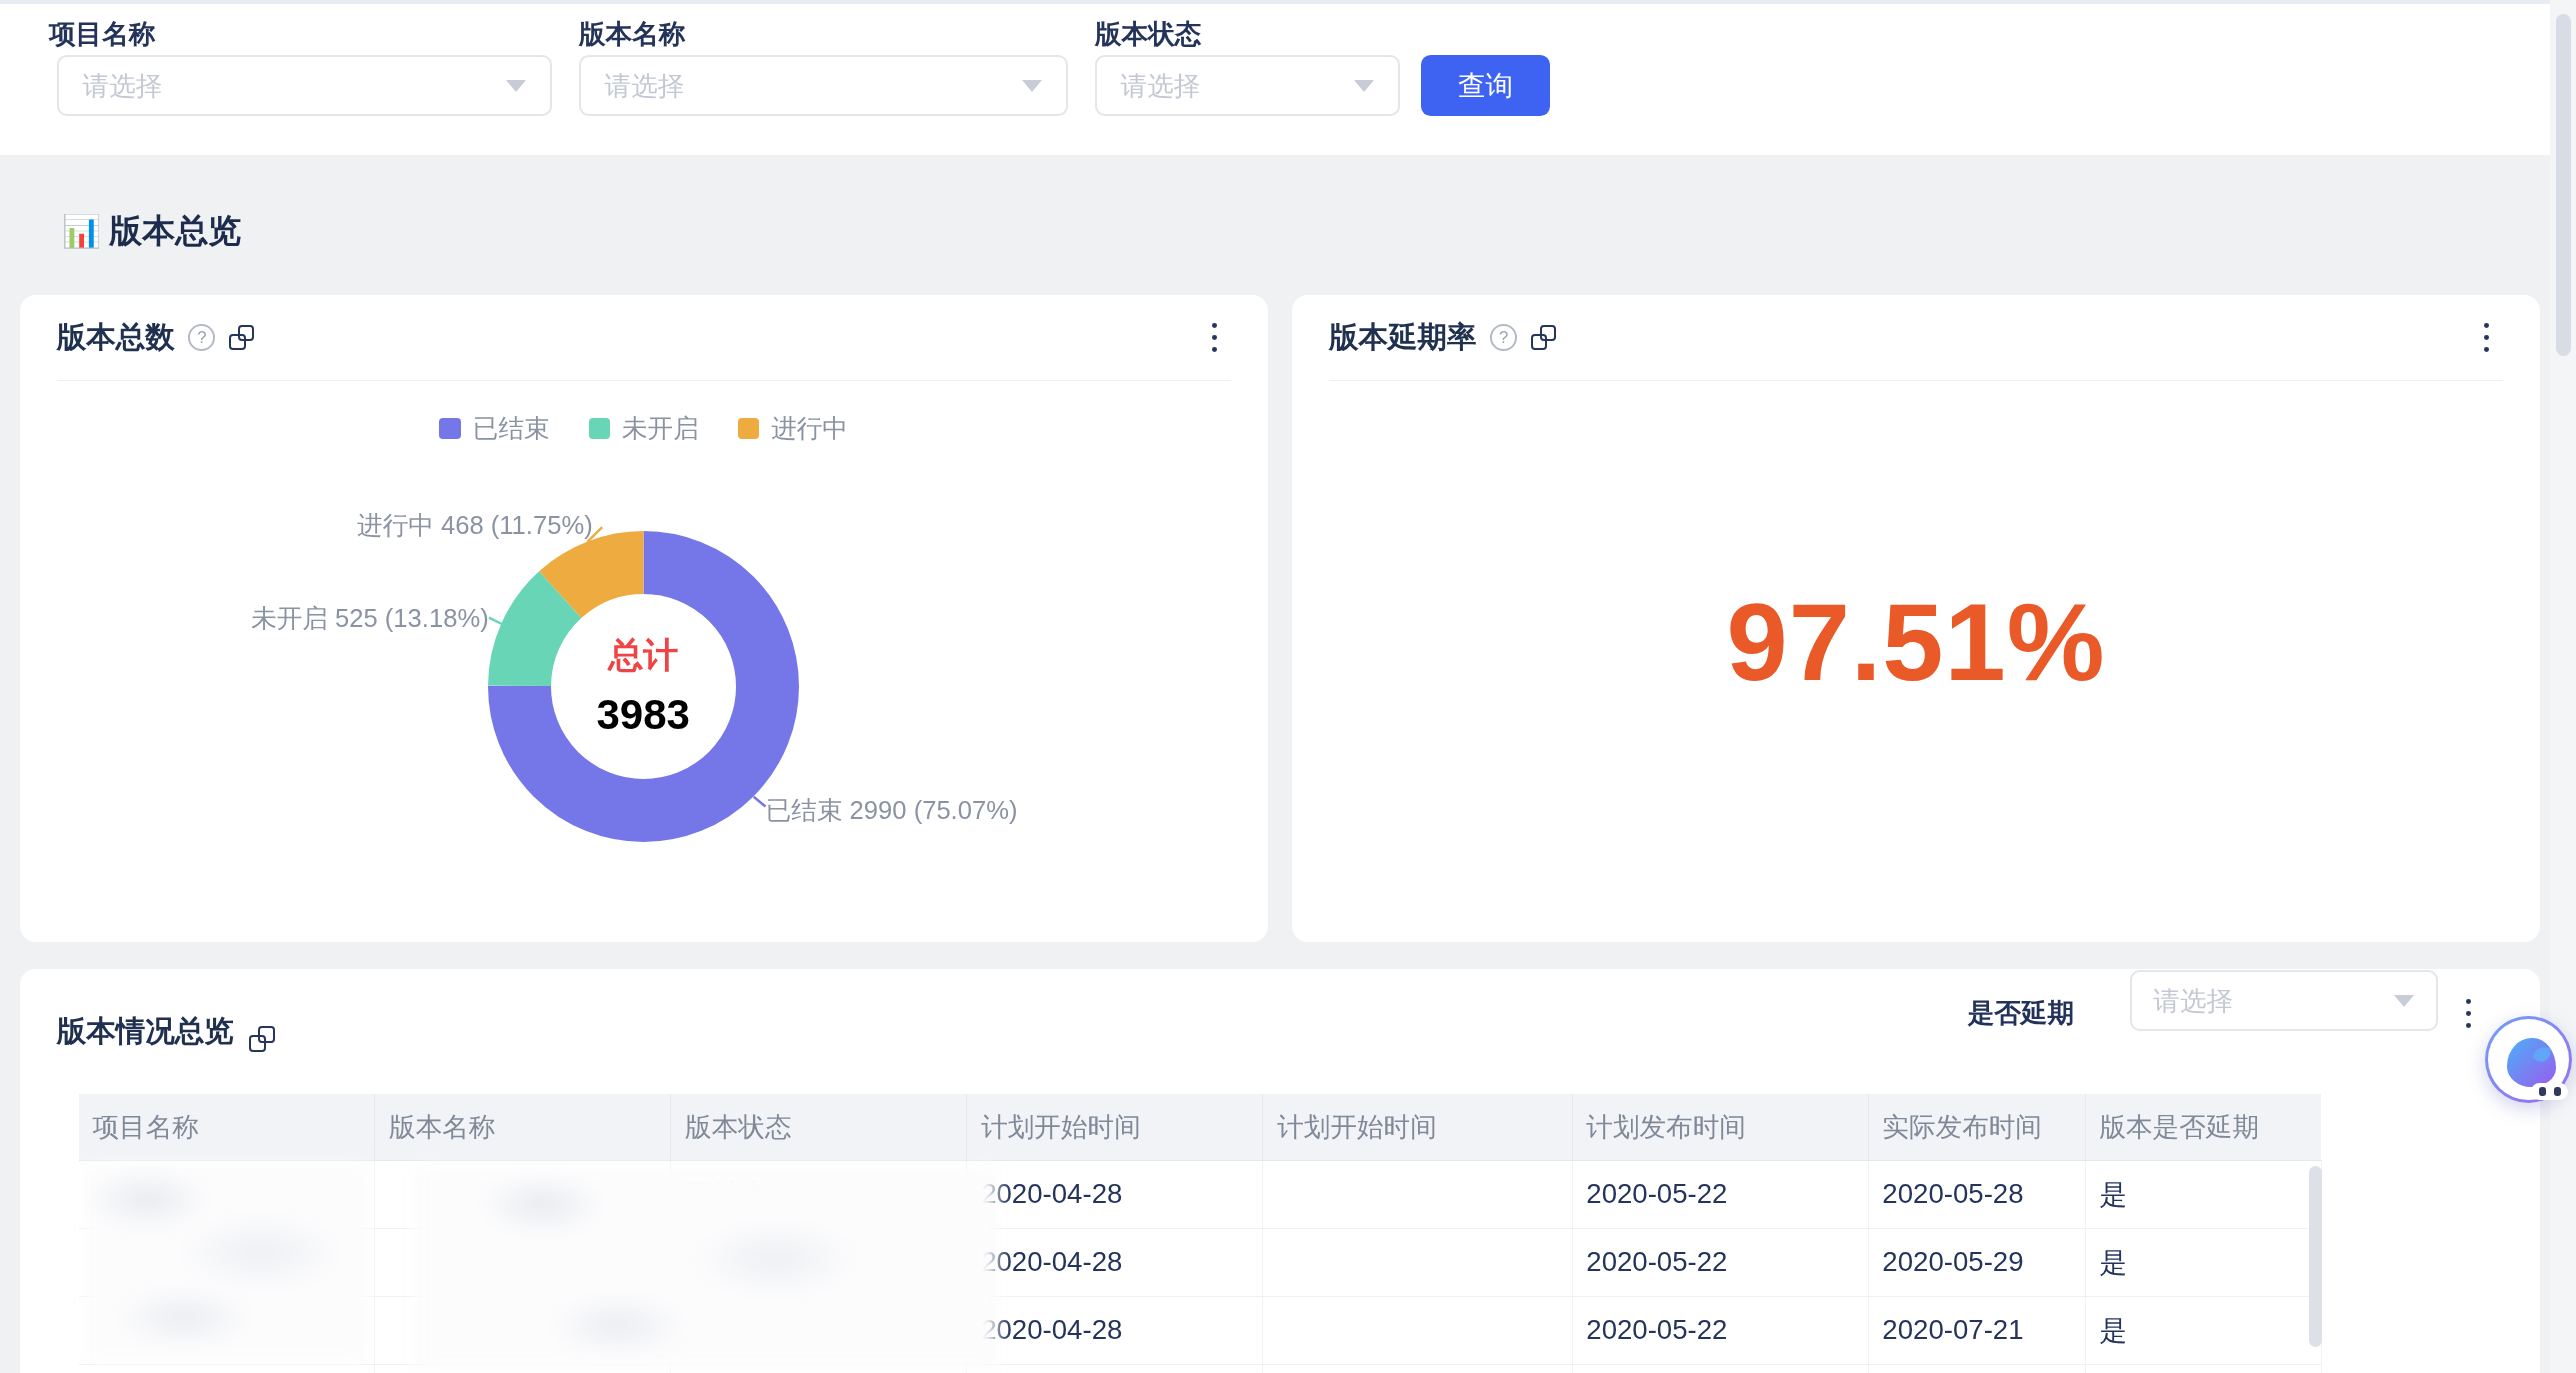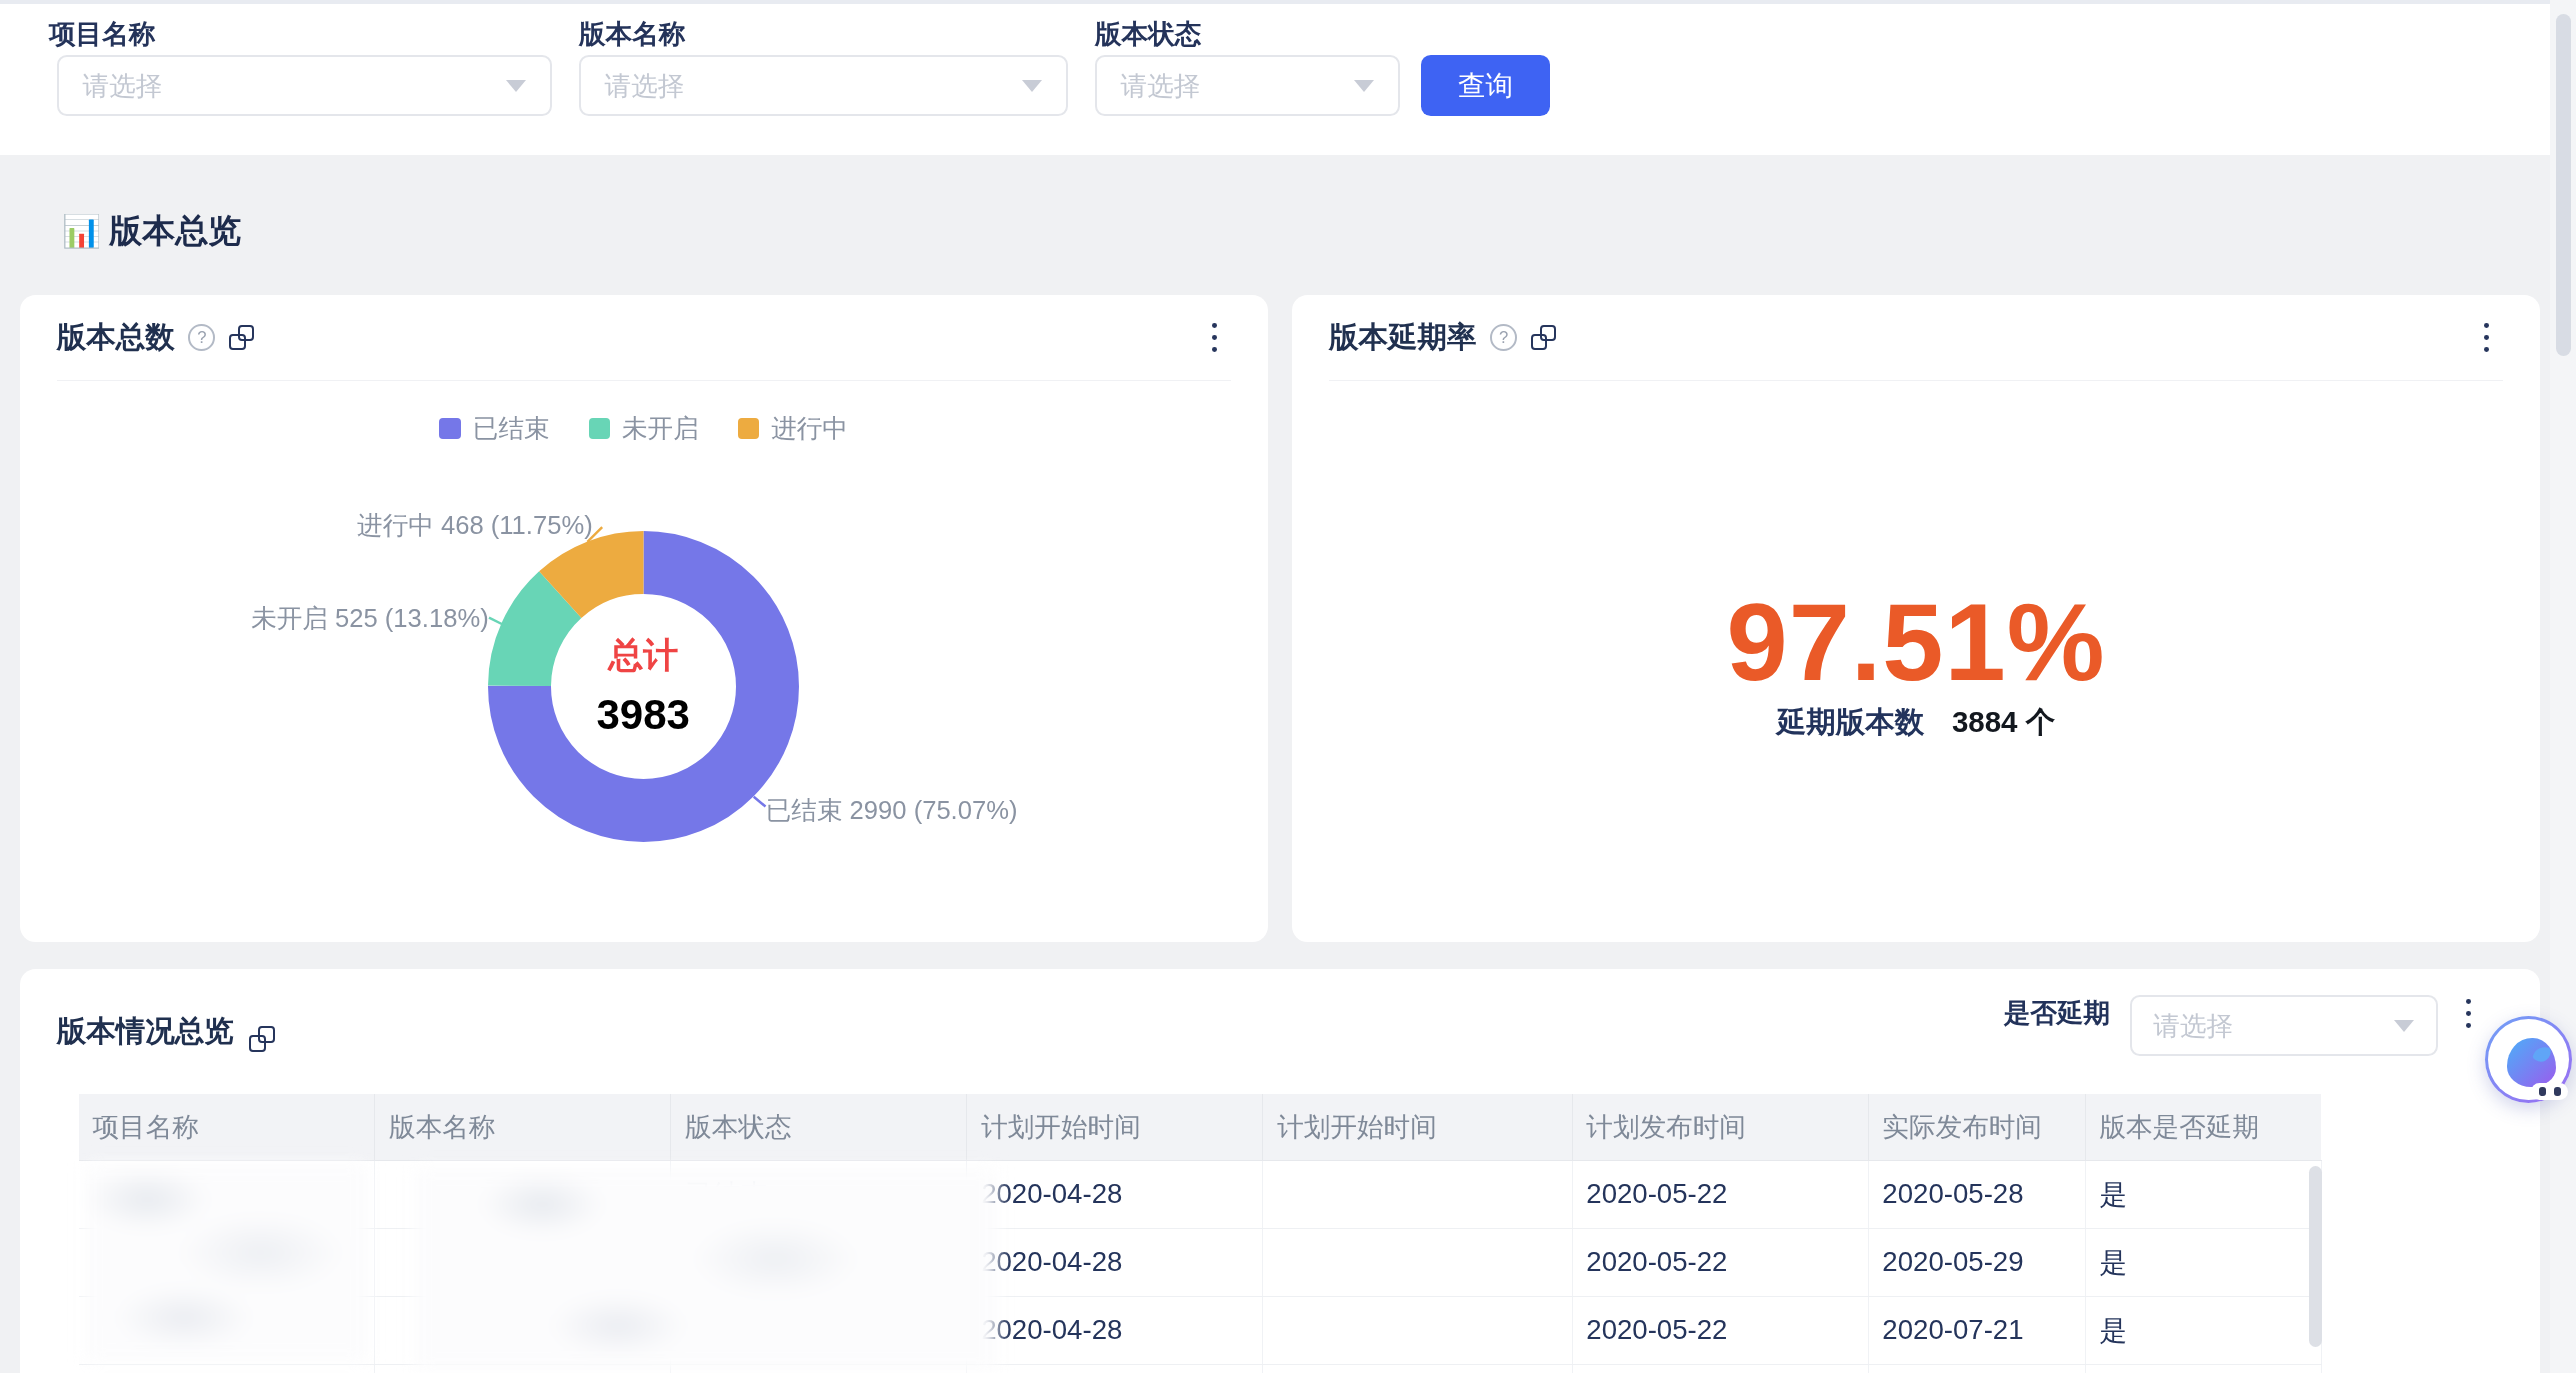--- a/index.html
+++ b/index.html
@@ -53,21 +53,21 @@
 
   
   .rate-big { position:absolute; left:0; top:283px; width:100%; text-align:center; font-size:110px; font-weight:700; letter-spacing:1px; }
   .accent { color:#ea5a28; }
   .count-line { position:absolute; left:0; top:408px; width:100%; display:flex; justify-content:center; align-items:center; gap:27.6px; }
   .count-line .cl { font-size:29.5px; font-weight:600; color:#22335c; }
   .count-line .cv { font-size:29.5px; font-weight:600; color:#13181f; }
 
   
   .tc-head { position:absolute; left:37px; top:0; height:83px; display:flex; align-items:flex-end; gap:15.7px; }
-  .tc-controls { position:absolute; right:102px; top:26px; display:flex; align-items:flex-start; }
+  .tc-controls { position:absolute; right:102px; top:1px; display:flex; align-items:flex-end;gap:36px; }
   .tc-controls .lbl { font-size:26.6px; font-weight:600; color:#22325a; margin-right:19.7px; }
   .tc-select { width:308px; height:61px; background:#fff; border:2px solid #e4e6eb; border-radius:9.8px; display:flex; align-items:center; padding:0 21.6px; }
   .tc-select .ph { font-size:26.6px; color:#c3c8d2; flex:1; }
   .tc-kebab { left:2446px; height:59px; top:14.8px; }
 
   .tbl-wrap { position:absolute; left:59px; top:125px; width:2243px; }
   table { border-collapse:collapse; table-layout:fixed; width:2243px; }
   th { background:#f2f3f6; height:66px; font-size:26.6px; font-weight:400; color:#7f8998; text-align:left; padding-left:13.8px; border-right:1px solid #e6e8ec; border-bottom:1px solid #e6e8ec; }
   th:last-child { border-right:none; }
   td { background:#fff; height:68px; font-size:27.6px; color:#24345b; text-align:left; padding-left:13.8px; border-right:1px solid #f0f2f5; border-bottom:1px solid #eef0f3; }
@@ -189,24 +189,20 @@
         </span>
     </div>
     <div class="kebab" style="right:51px">
         <i></i>
         <i></i>
         <i></i>
       </div>
     <div class="hdr-divider"></div>
 
     <div class="rate-big accent" style="color: rgb(234, 90, 40);">97.51%</div>
-    <div class="count-line">
-      <span class="cl">延期版本数</span>
-      <span class="cv">3884 个</span>
-    </div>
   </div>
 
   <div class="card card-table">
     <div class="tc-head">
       <span class="card-title">版本情况总览</span>
       <span class="copy-icon">
           <i class="r2"></i>
           <i class="r1"></i>
         </span>
     </div>

